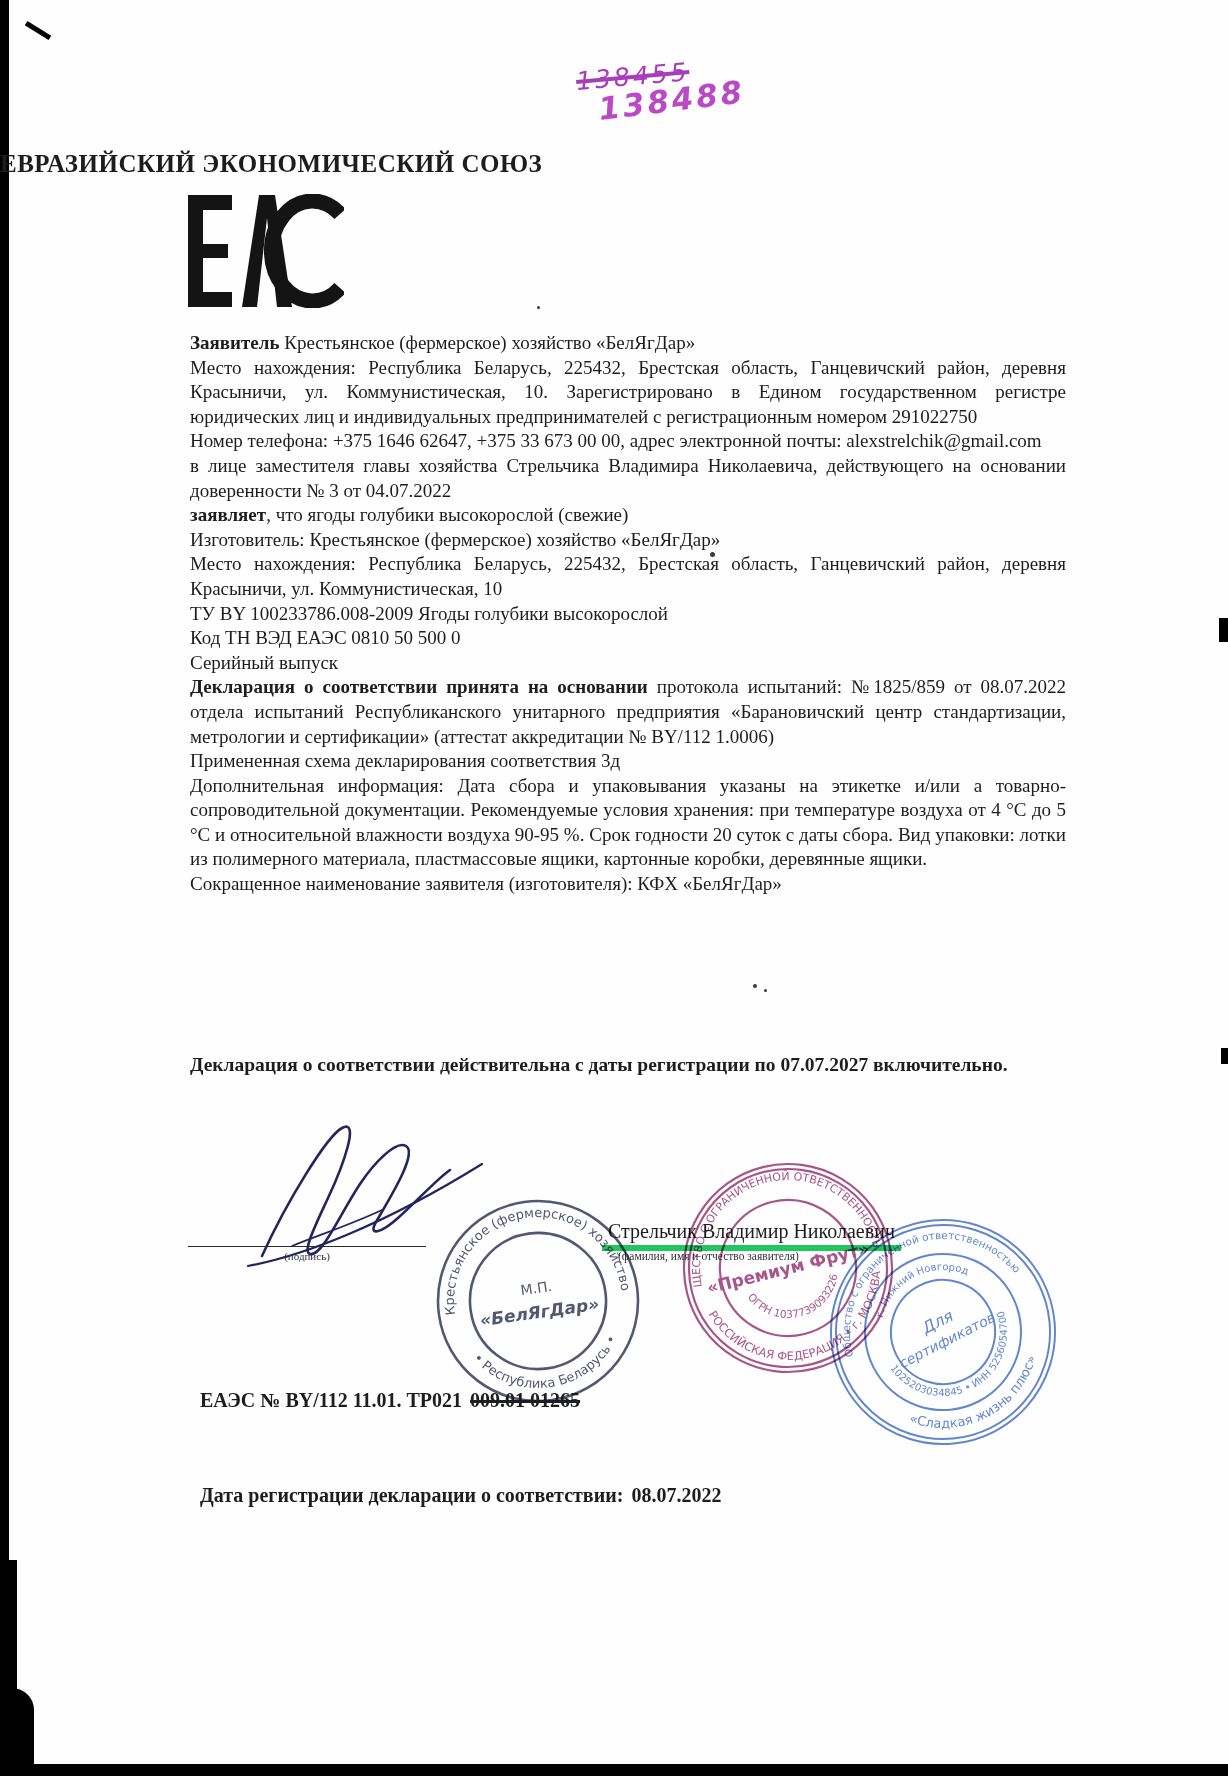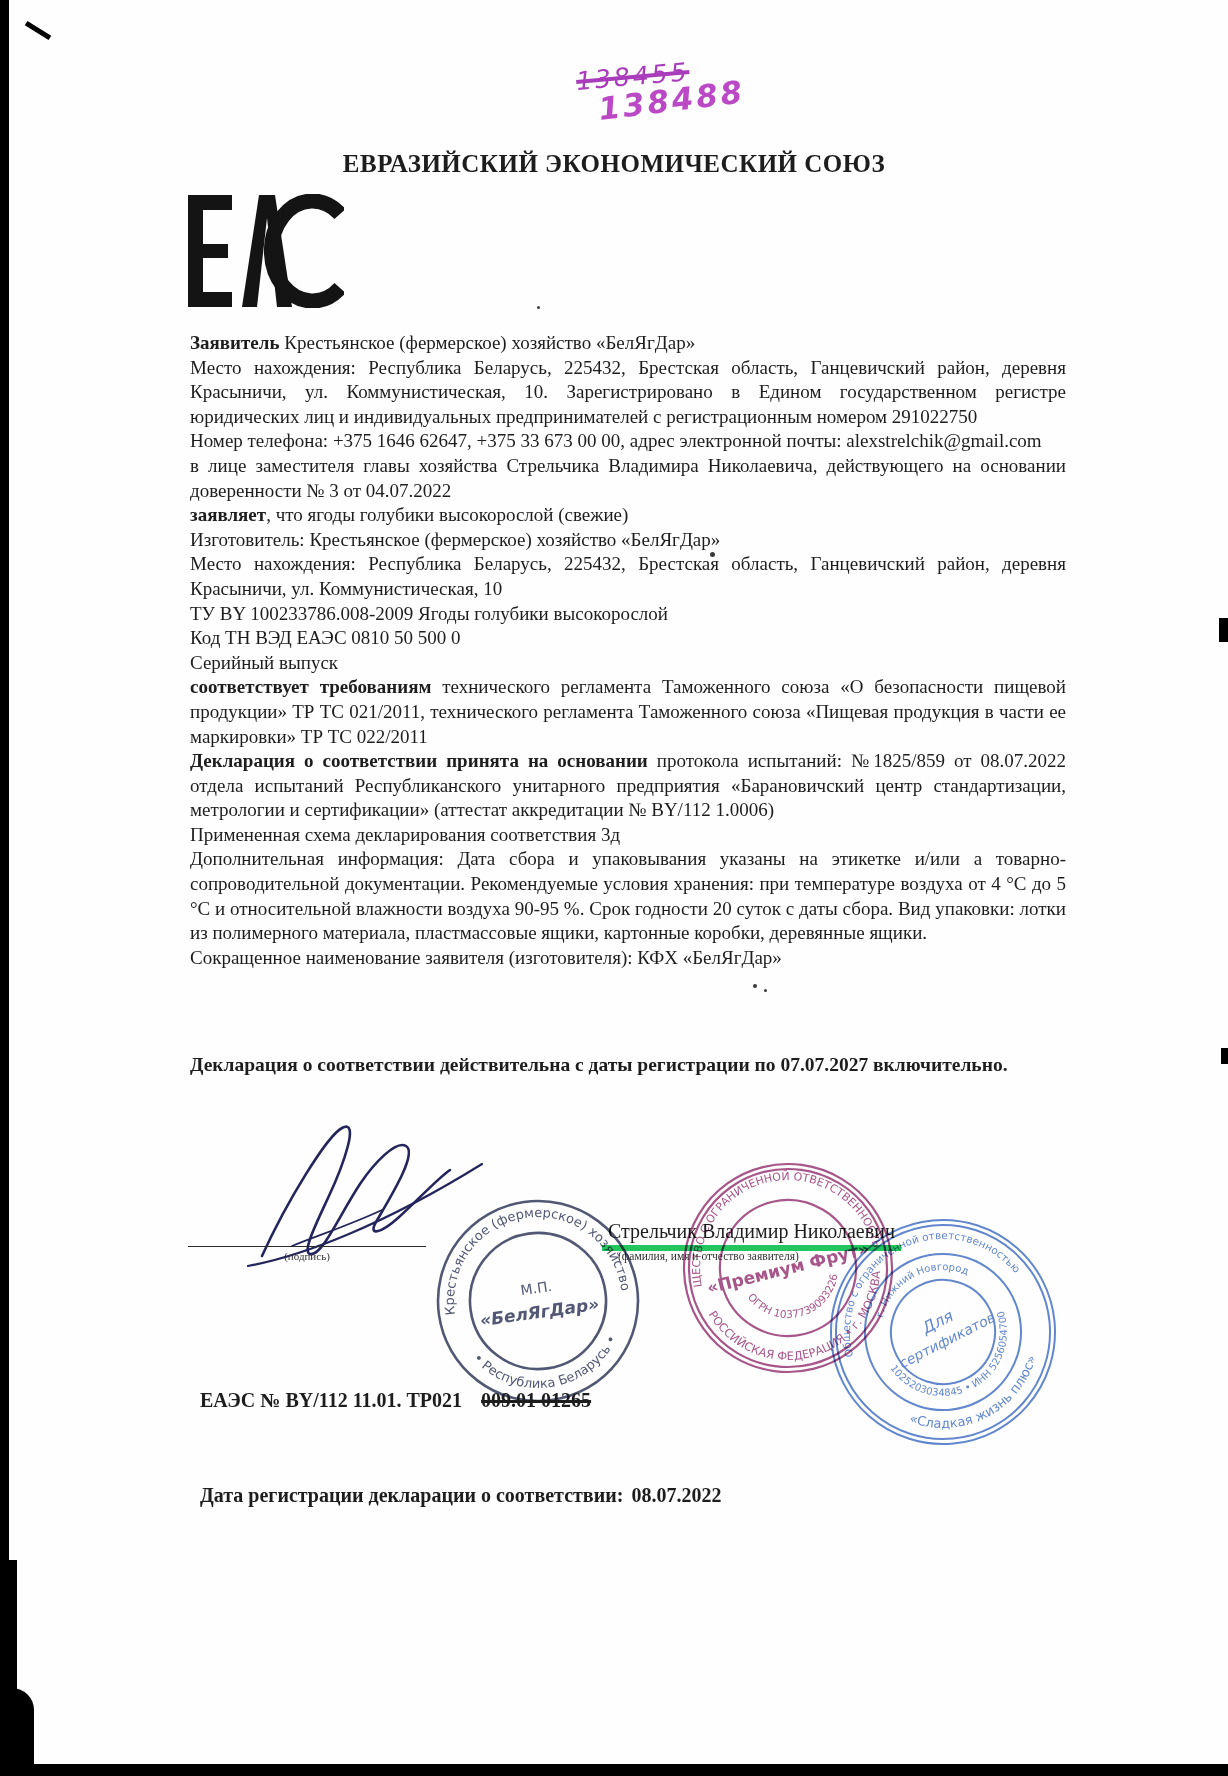--- a/index.html
+++ b/index.html
@@ -21,21 +21,21 @@
   .dot-b2{left:764px;top:989px;width:3px;height:3px;}
   .dot-c{left:537px;top:306px;width:3px;height:3px;}
 
   
   .hw{position:absolute;font-family:"DejaVu Sans",sans-serif;font-style:italic;letter-spacing:3px;}
   .hw-crossed{left:576px;top:62px;font-size:25px;color:#a93cba;transform:rotate(-5deg);
               text-decoration:line-through;text-decoration-thickness:4px;}
   .hw-number{left:598px;top:82px;font-size:31px;color:#bb49c6;transform:rotate(-7deg);font-weight:bold;}
 
   
-  .title{position:absolute;left:0;top:150px;width:100%;text-align:center;font-weight:bold;}
+  .title{position:absolute;left:0;top:150px;width:100%;text-align:left;font-weight:bold;}
   .title .t1{font-size:25px;letter-spacing:0.5px;}
   .title .t2{font-size:25px;letter-spacing:1.5px;margin-top:4px;}
   .eac-logo{position:absolute;left:186px;top:194px;}
 
   
   .content{position:absolute;left:190px;top:331px;width:876px;}
   p.doc{margin:0;font-size:19px;line-height:24.6px;text-align:justify;}
   p.doc b{font-weight:bold;}
   .validity{position:absolute;left:190px;top:1052px;width:876px;
             font-size:19.5px;line-height:26px;font-weight:bold;text-align:justify;}
@@ -51,21 +51,21 @@
 
   
   .stamp{position:absolute;mix-blend-mode:multiply;}
   .stamp-a{left:433px;top:1196px;opacity:.88;transform:rotate(-8deg);}
   .stamp-b{left:678px;top:1158px;opacity:.82;transform:rotate(-14deg);}
   .stamp-c{left:823px;top:1212px;opacity:.78;transform:rotate(-27deg);}
   .stamp text{font-family:"DejaVu Sans",sans-serif;}
 
   
   .reg{position:absolute;left:200px;top:1386px;font-size:20px;font-weight:bold;line-height:29px;}
-  .struck{text-decoration:line-through;text-decoration-thickness:2.5px;margin-left:19px;}
+  .struck{text-decoration:line-through;text-decoration-thickness:2.5px;margin-left:8px;}
   .reg-date{position:absolute;left:200px;top:1484px;font-size:20px;font-weight:bold;}
   .reg-date .val{margin-left:8px;}
 </style>
 </head>
 <body>
 
 <div class="page">
 
   <div class="art edge-left"></div>
   <div class="art edge-left-wide"></div>
@@ -98,21 +98,20 @@
     <p class="doc"><b>Заявитель</b><span> Крестьянское (фермерское) хозяйство «БелЯгДар»</span></p>
     <p class="doc"><b></b><span>Место нахождения: Республика Беларусь, 225432, Брестская область, Ганцевичский район, деревня Красыничи, ул. Коммунистическая, 10. Зарегистрировано в Едином государственном регистре юридических лиц и индивидуальных предпринимателей с регистрационным номером 291022750</span></p>
     <p class="doc"><b></b><span>Номер телефона: +375 1646 62647, +375 33 673 00 00, адрес электронной почты: alexstrelchik@gmail.com</span></p>
     <p class="doc"><b></b><span>в лице заместителя главы хозяйства Стрельчика Владимира Николаевича, действующего на основании доверенности № 3 от 04.07.2022</span></p>
     <p class="doc"><b>заявляет</b><span>, что ягоды голубики высокорослой (свежие)</span></p>
     <p class="doc"><b></b><span>Изготовитель: Крестьянское (фермерское) хозяйство «БелЯгДар»</span></p>
     <p class="doc"><b></b><span>Место нахождения: Республика Беларусь, 225432, Брестская область, Ганцевичский район, деревня Красыничи, ул. Коммунистическая, 10</span></p>
     <p class="doc"><b></b><span>ТУ BY 100233786.008-2009 Ягоды голубики высокорослой</span></p>
     <p class="doc"><b></b><span>Код ТН ВЭД ЕАЭС 0810 50 500 0</span></p>
     <p class="doc"><b></b><span>Серийный выпуск</span></p>
-    <p class="doc"><b>соответствует требованиям</b><span> технического регламента Таможенного союза «О безопасности пищевой продукции» ТР ТС 021/2011, технического регламента Таможенного союза «Пищевая продукция в части ее маркировки» ТР ТС 022/2011</span></p>
     <p class="doc"><b>Декларация о соответствии принята на основании</b><span> протокола испытаний: №1825/859 от 08.07.2022 отдела испытаний Республиканского унитарного предприятия «Барановичский центр стандартизации, метрологии и сертификации» (аттестат аккредитации № BY/112 1.0006)</span></p>
     <p class="doc"><b></b><span>Примененная схема декларирования соответствия 3д</span></p>
     <p class="doc"><b></b><span>Дополнительная информация: Дата сбора и упаковывания указаны на этикетке и/или а товарно-сопроводительной документации. Рекомендуемые условия хранения: при температуре воздуха от 4 °С до 5 °С и относительной влажности воздуха 90-95 %. Срок годности 20 суток с даты сбора. Вид упаковки: лотки из полимерного материала, пластмассовые ящики, картонные коробки, деревянные ящики.</span></p>
     <p class="doc"><b></b><span>Сокращенное наименование заявителя (изготовителя): КФХ «БелЯгДар»</span></p>
   </div>
 
   <div class="validity">Декларация о соответствии действительна с даты регистрации по 07.07.2027 включительно.</div>
 
   <svg class="sig-scribble" width="280" height="170" viewBox="0 0 280 170">
     <path d="M30 150 C 55 95, 95 30, 110 22 C 128 12, 112 58, 96 92 C 84 118, 70 146, 78 148 C 90 151, 108 108, 128 78 C 142 57, 164 34, 174 40 C 186 47, 158 92, 144 116 C 136 130, 148 128, 166 112 C 184 96, 206 72, 218 64" fill="none" stroke="#23255c" stroke-width="2.6" stroke-linecap="round"></path>

